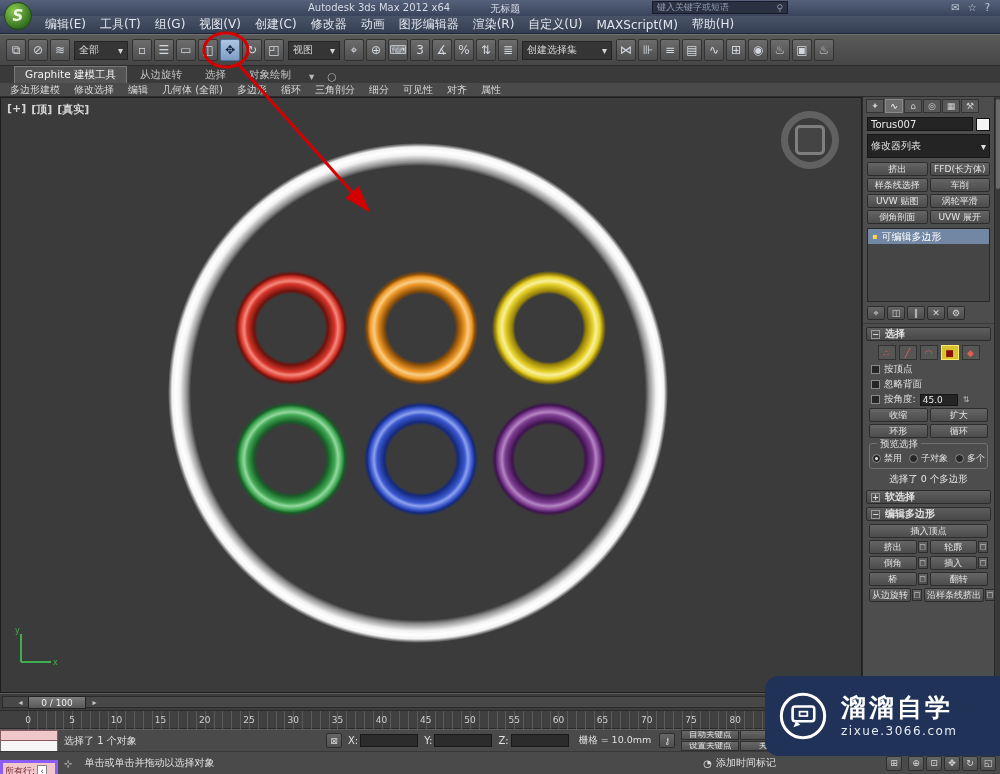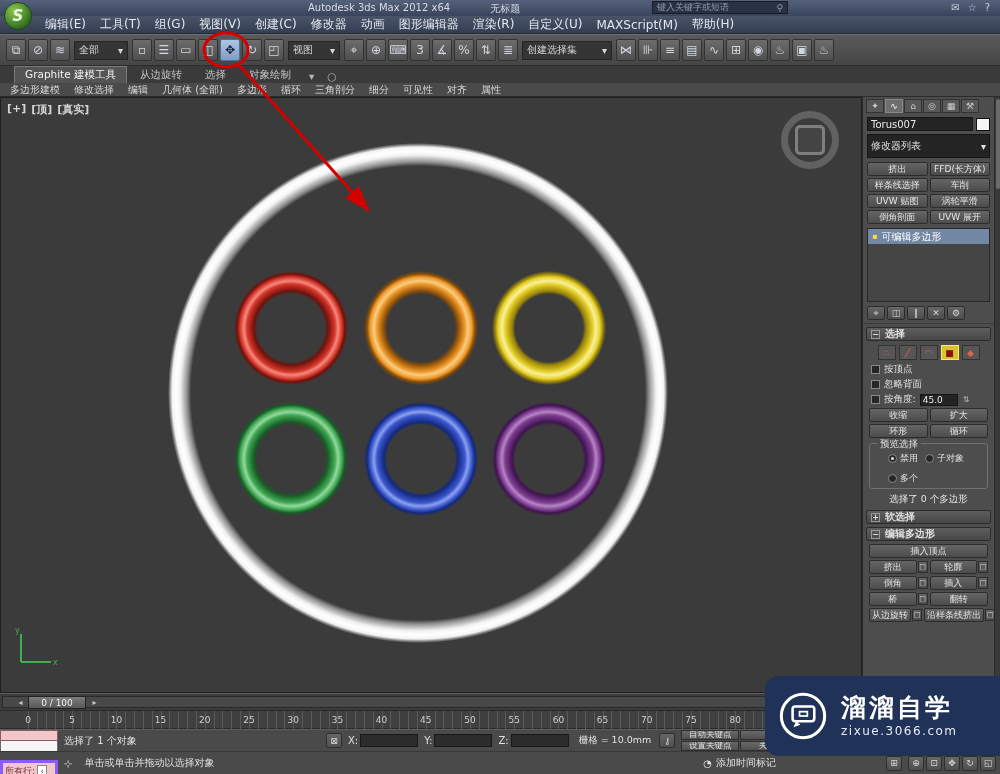--- a/index.html
+++ b/index.html
@@ -77,21 +77,21 @@
   .subobj-row{display:flex;gap:3px;justify-content:center;padding:2px 0;}
   .so-icon{width:18px;height:15px;background:#565656;border:1px solid #323232;display:flex;align-items:center;justify-content:center;
     font-size:9px;color:#e06050;}
   .so-icon.active{background:#d8c42e;border:1px solid #ffe96a;color:#8a1010;}
   .chk-row{display:flex;align-items:center;gap:4px;padding:1px 8px;font-size:9.5px;}
   .chk{width:9px;height:9px;background:#262626;border:1px solid #8a8a8a;flex:none;}
   .two-col{display:grid;grid-template-columns:1fr 1fr;gap:2px;padding:1px 6px;}
   .spin-field{width:38px;height:12px;background:#242424;border:1px solid #161616;color:#eaeaea;font-size:9px;
     display:flex;align-items:center;padding:0 2px;}
   .spin-arrows{font-size:8px;color:#bbb;margin-left:1px;}
-  .groupbox{margin:4px 6px 2px;border:1px solid #707070;border-radius:3px;padding:8px 18px 3px;position:relative;font-size:9px;}
+  .groupbox{margin:4px 6px 2px;border:1px solid #707070;border-radius:3px;padding:8px 2px 3px;position:relative;font-size:9px;}
   .groupbox-title{position:absolute;top:-6px;left:7px;background:#4d4d4d;padding:0 3px;font-size:9.5px;}
   .radio-row{display:flex;gap:7px;flex-wrap:wrap;}
   .radio-opt{display:flex;align-items:center;gap:3px;}
   .radio{width:9px;height:9px;border-radius:50%;background:#262626;border:1px solid #8a8a8a;position:relative;flex:none;}
   .radio.sel::after{content:"";position:absolute;inset:2px;background:#e8e8e8;border-radius:50%;}
   .cp-status{text-align:center;padding:2px 0 1px;font-size:9.5px;color:#e6e6e6;}
   .edit-rows{padding:1px 6px;display:flex;flex-direction:column;gap:2px;}
   .edit-row{display:grid;grid-template-columns:1fr 1fr;gap:2px;}
   .edit-cell{display:flex;gap:1px;align-items:center;}
   .edit-cell .btn{flex:1;}

